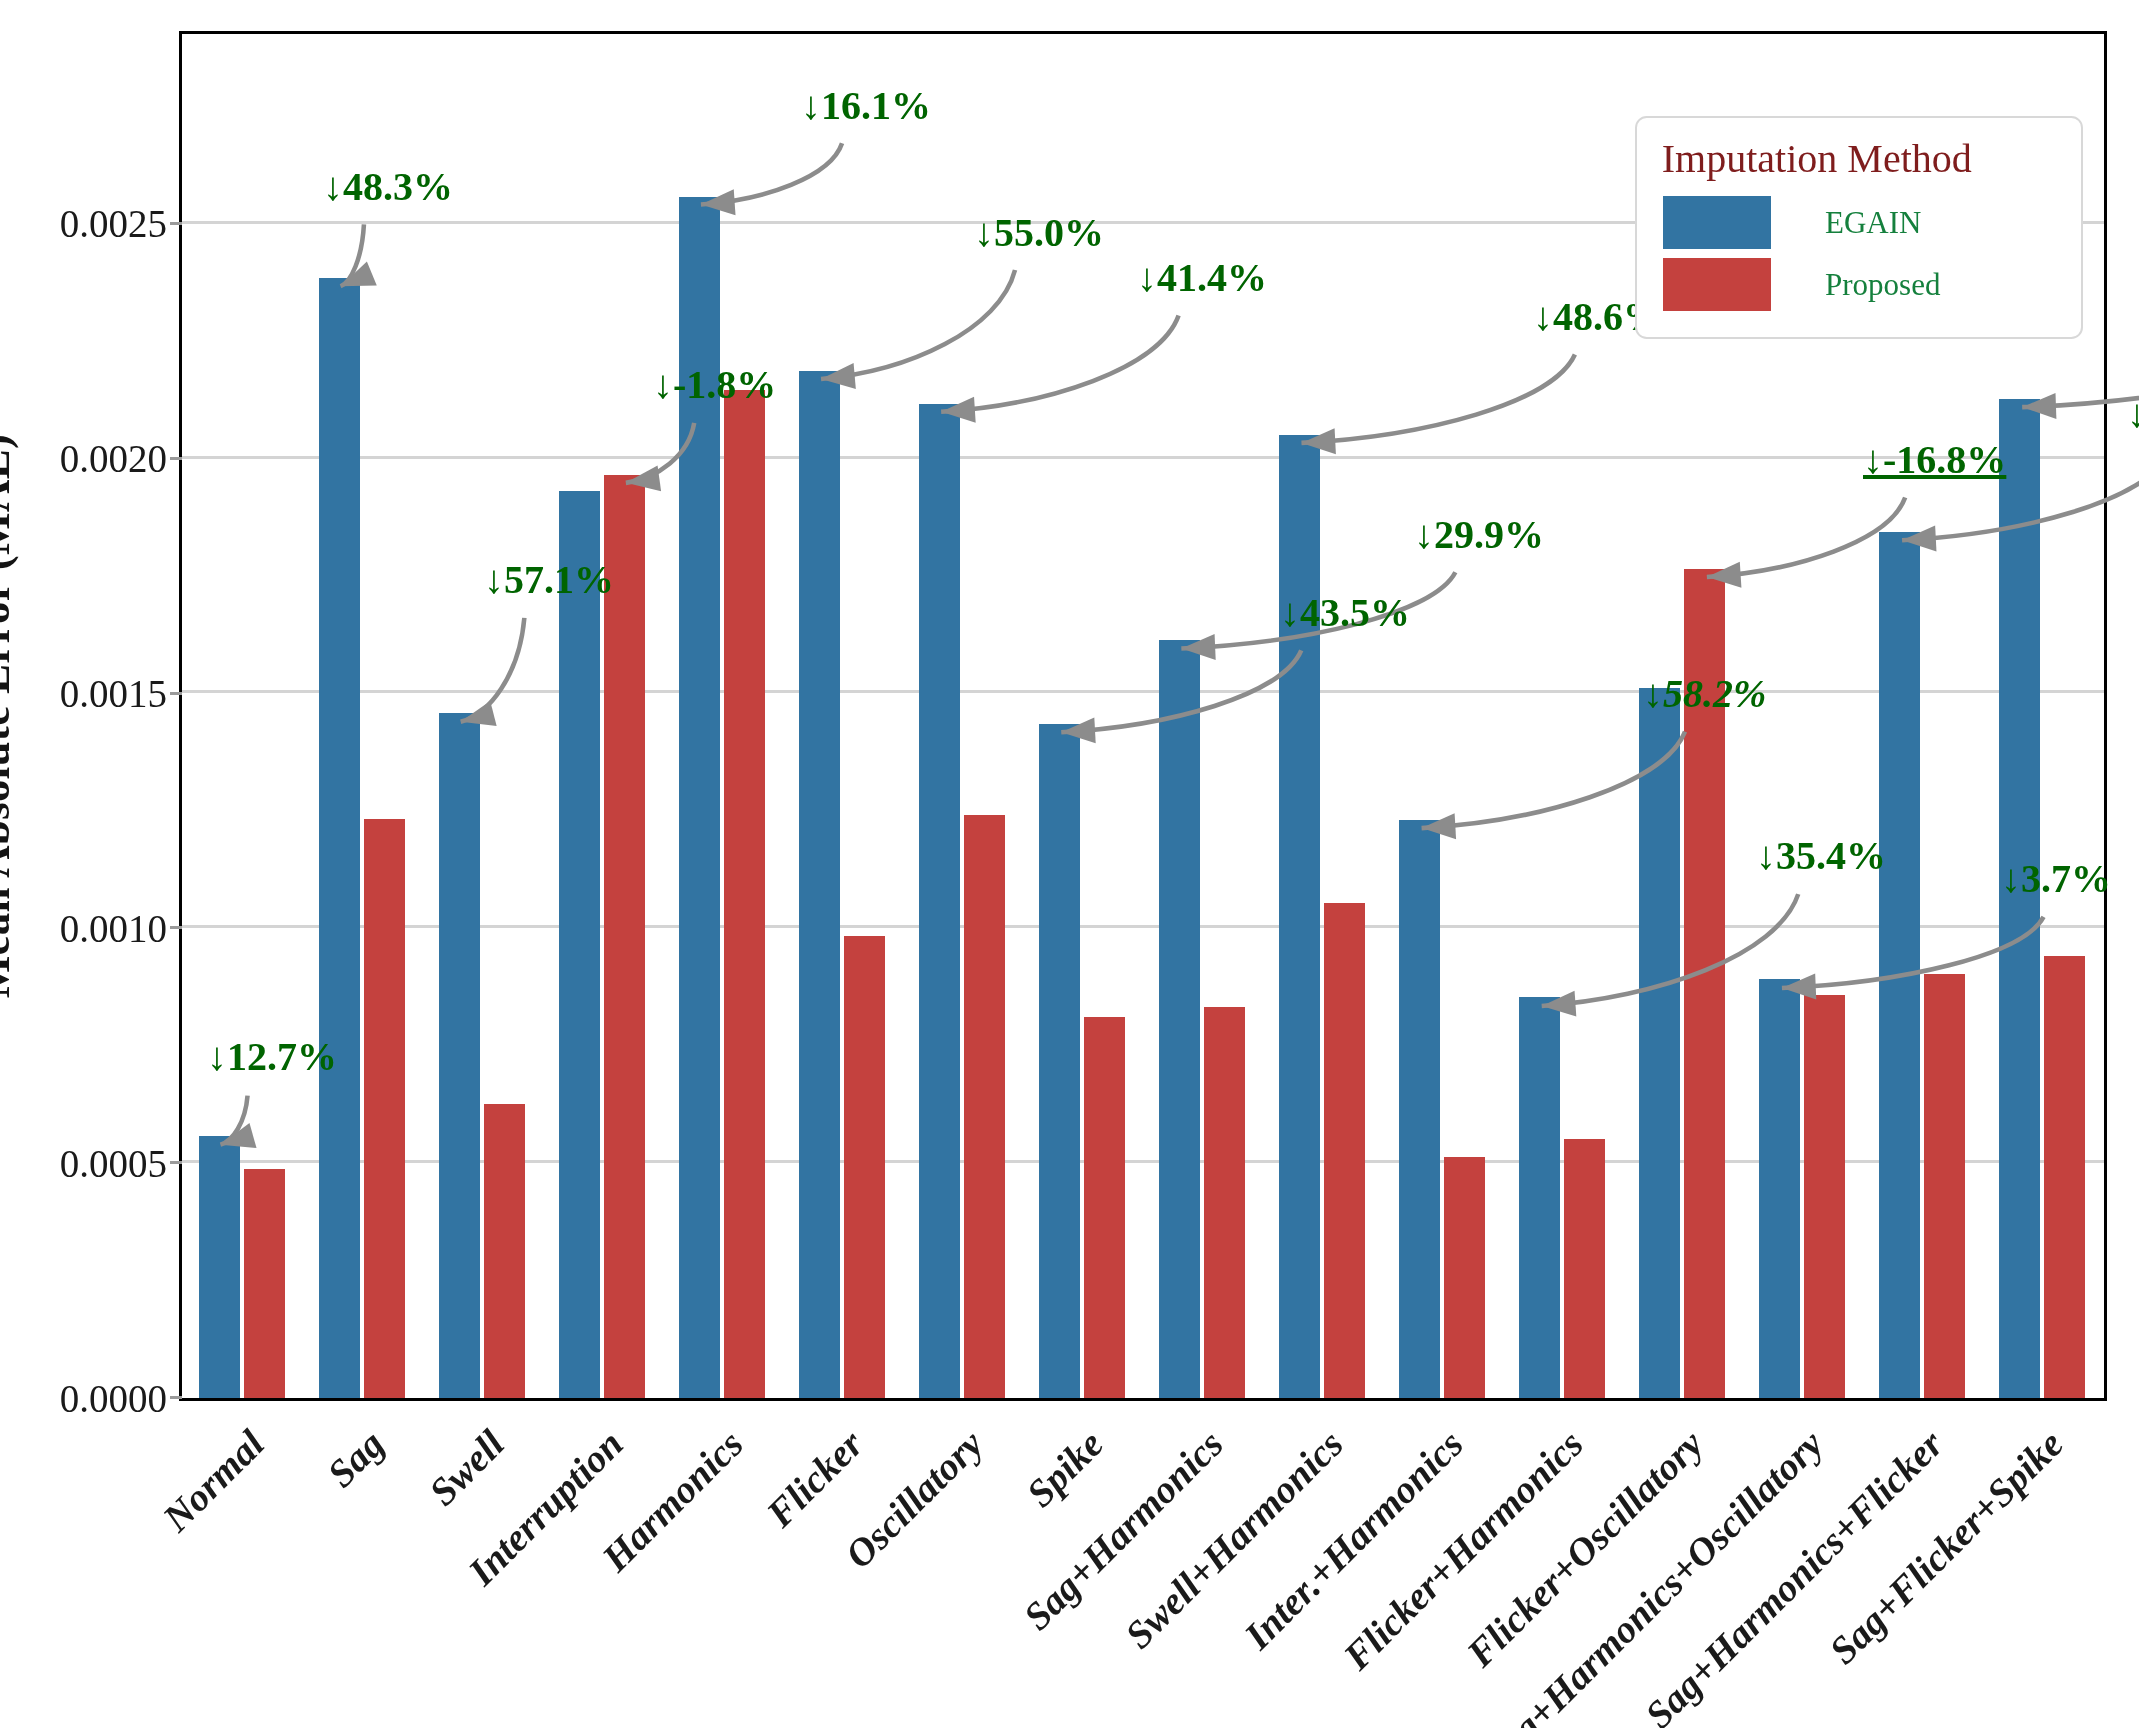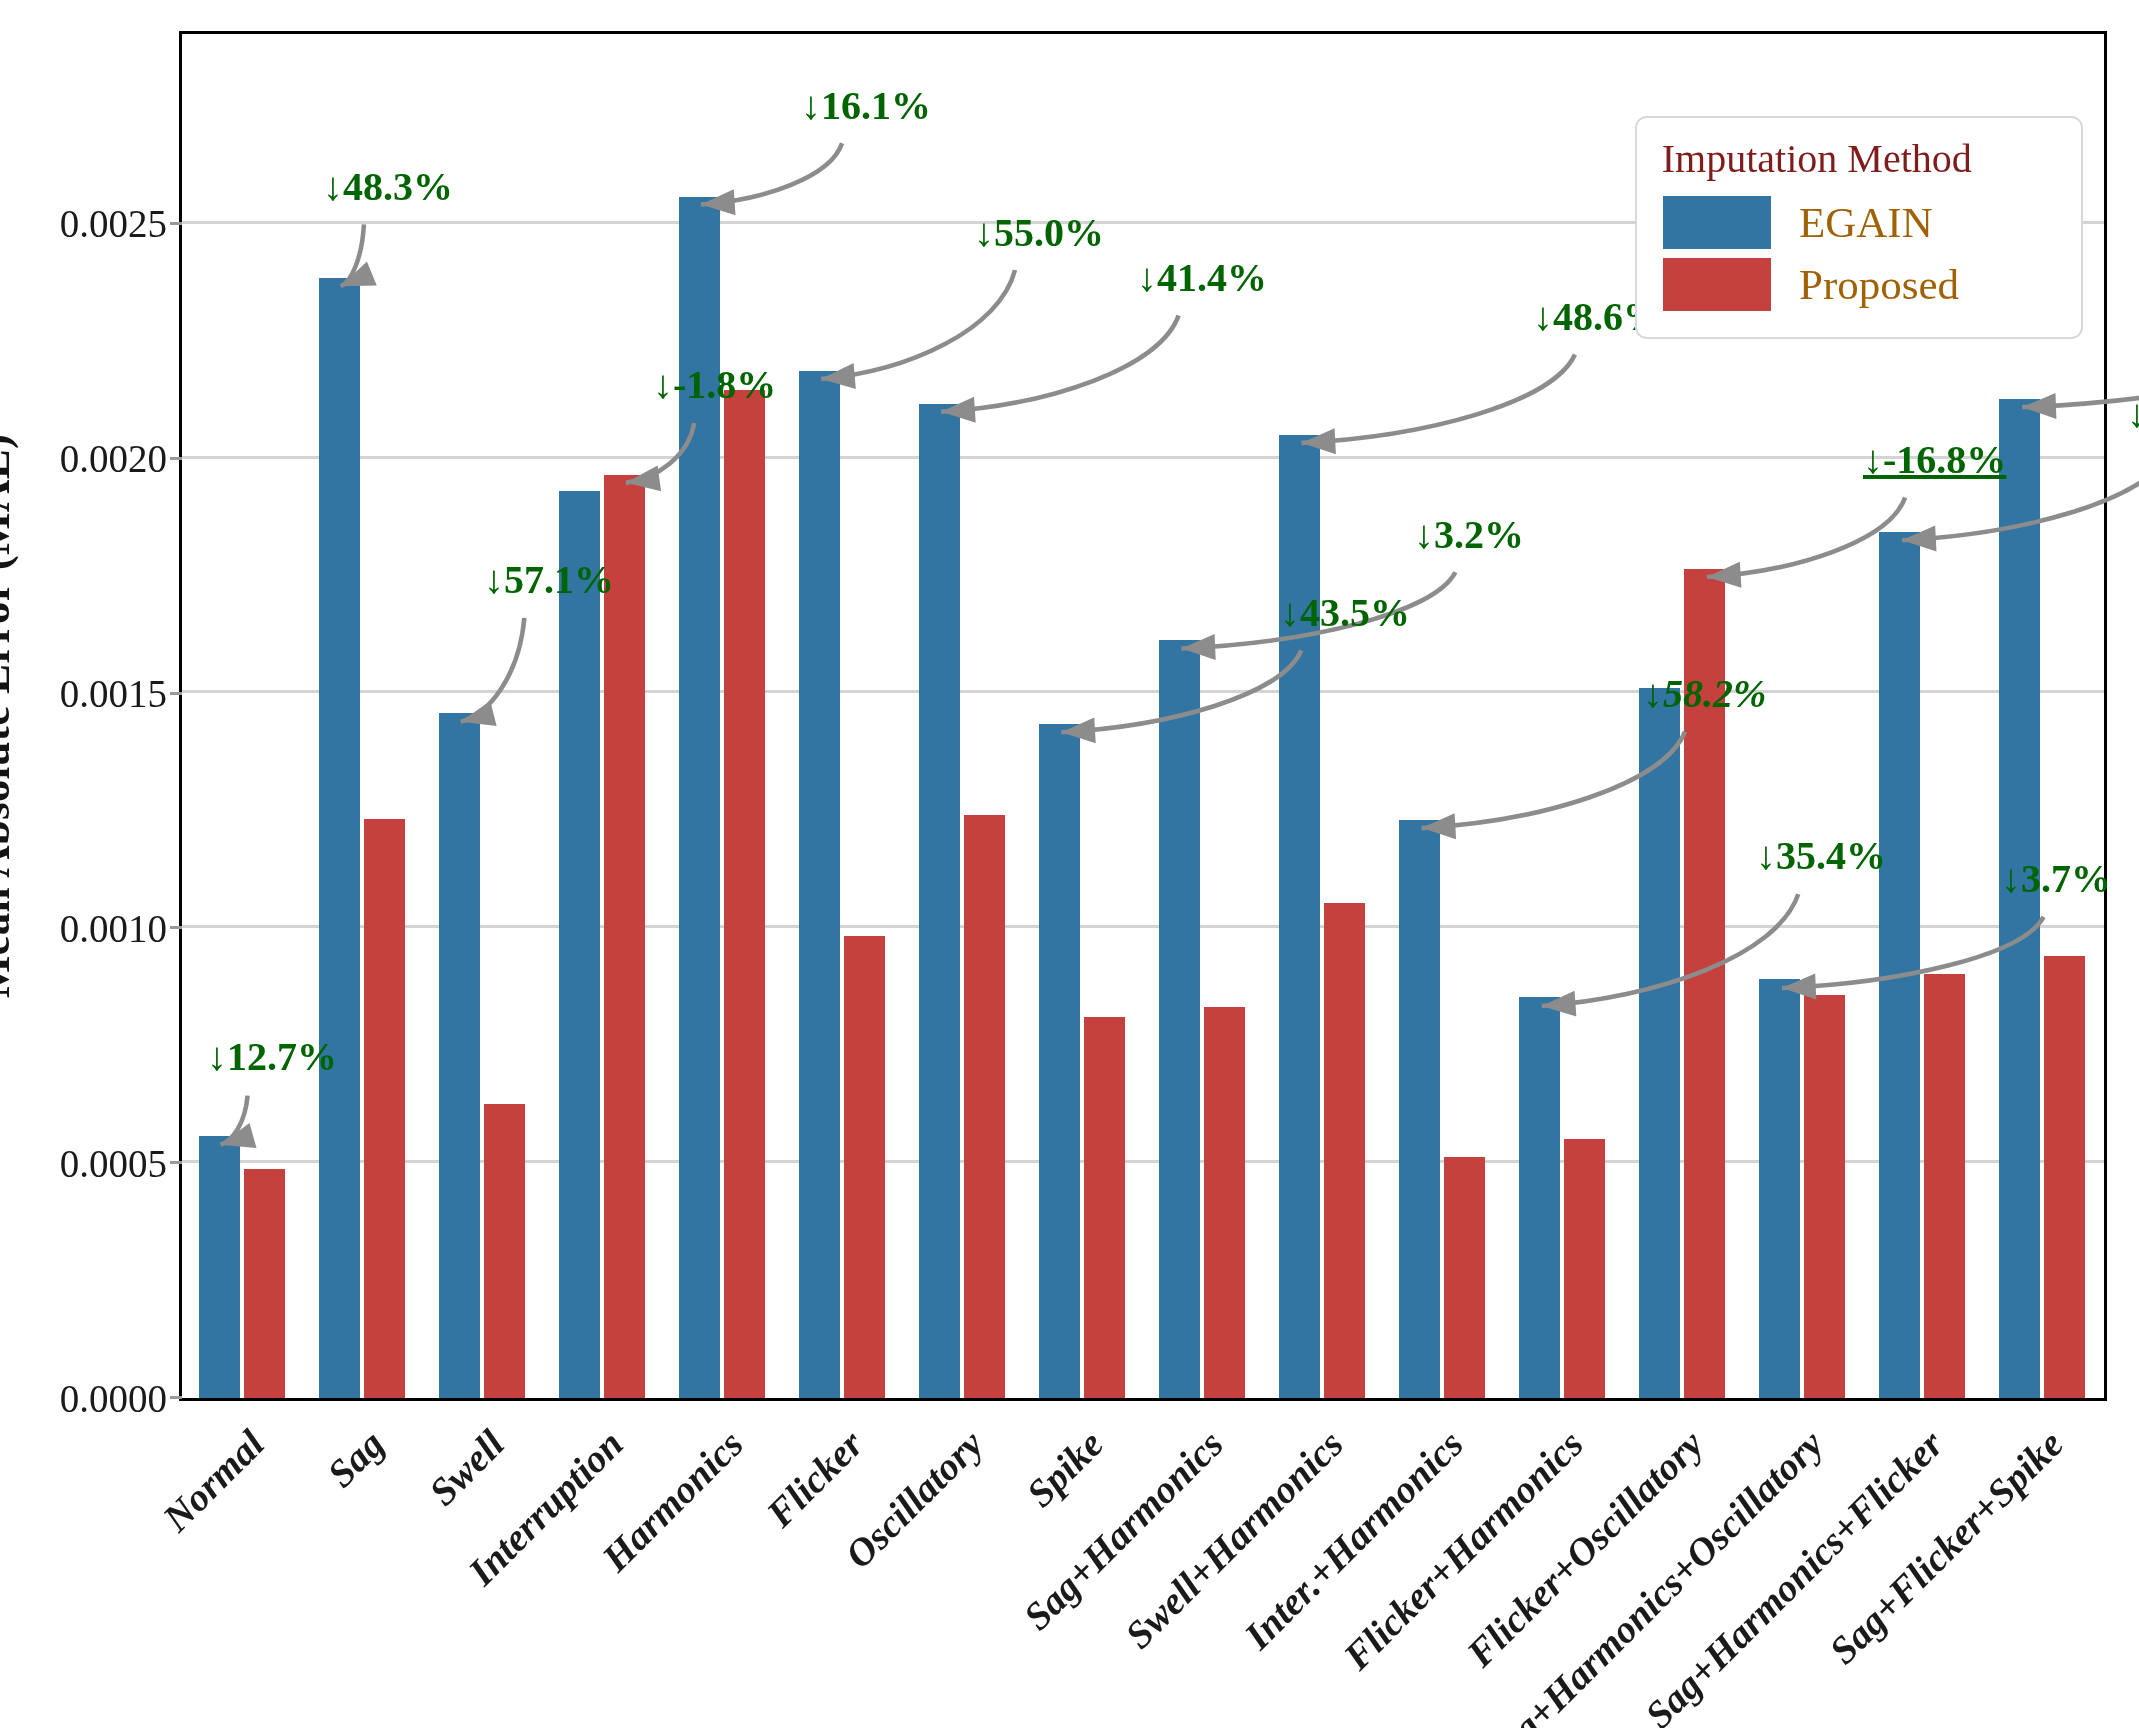--- a/index.html
+++ b/index.html
@@ -88,21 +88,21 @@
   #legend-title{
     font-size:40px;
     color:#7f1d1d;
     margin:2.6px 0 14.3px 7.8px;
     white-space:nowrap;
   }
   .legend-row{display:flex;align-items:center;margin:9px 0 9px 9px;}
   .legend-swatch{width:108px;height:53px;flex:0 0 auto;}
   .legend-swatch.egain{background:#3274a2;}
   .legend-swatch.proposed{background:#c4413e;}
-  .legend-text{font-size:43px;color:#a16207;margin-left:28px;white-space:nowrap;}
+  .legend-text{font-size:31px;color:#15803d;margin-left:54px;white-space:nowrap;}
 </style>
 </head>
 <body>
 
 <div id="fig">
 
   <div id="ylabel">Mean Absolute Error (MAE)</div>
 
   <div id="plot">
     <div id="plot-inner">
@@ -183,21 +183,21 @@
         </svg>
       <div id="annots">
           <div class="annot" style="left: 25px; top: 1003px;">↓12.7%</div>
           <div class="annot" style="left: 141px; top: 133px;">↓48.3%</div>
           <div class="annot" style="left: 302px; top: 526px;">↓57.1%</div>
           <div class="annot" style="left: 471px; top: 331px;">↓-1.8%</div>
           <div class="annot" style="left: 619px; top: 52px;">↓16.1%</div>
           <div class="annot" style="left: 792px; top: 179px;">↓55.0%</div>
           <div class="annot" style="left: 955px; top: 224px;">↓41.4%</div>
           <div class="annot" style="left: 1078px; top: 559px; margin-left: 20px;">↓43.5%</div>
-          <div class="annot" style="left: 1232px; top: 481px;">↓3.2%</div>
+          <div class="annot" style="left: 1232px; top: 481px;">↓29.9%</div>
           <div class="annot" style="left: 1351px; top: 263px;">↓48.6%</div>
           <div class="annot" style="left: 1461px; top: 640px; font-style: italic;">↓58.2%</div>
           <div class="annot" style="left: 1574px; top: 802px;">↓35.4%</div>
           <div class="annot" style="left: 1681px; top: 406px; text-decoration: underline;">↓-16.8%</div>
           <div class="annot" style="left: 1819px; top: 825px;">↓3.7%</div>
           <div class="annot" style="left: 1945px; top: 360px;">↓51.0%</div>
         </div>
     </div>
   </div>
 

